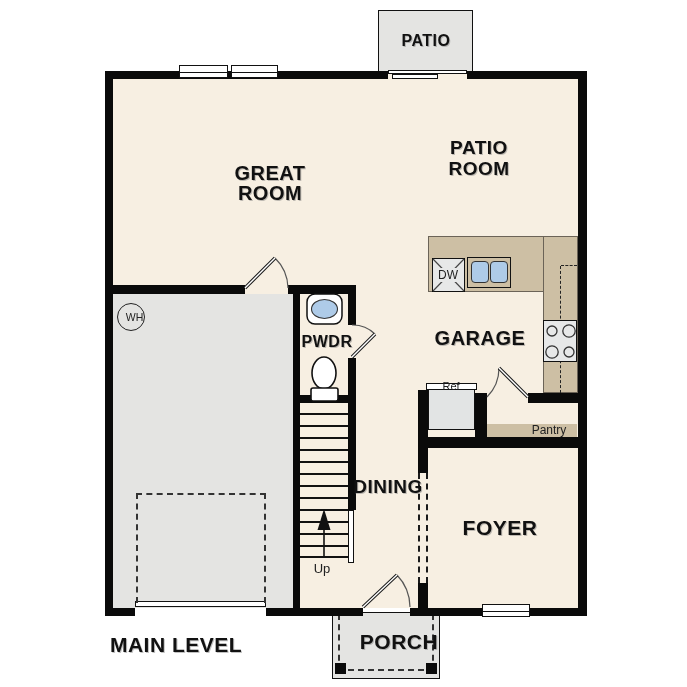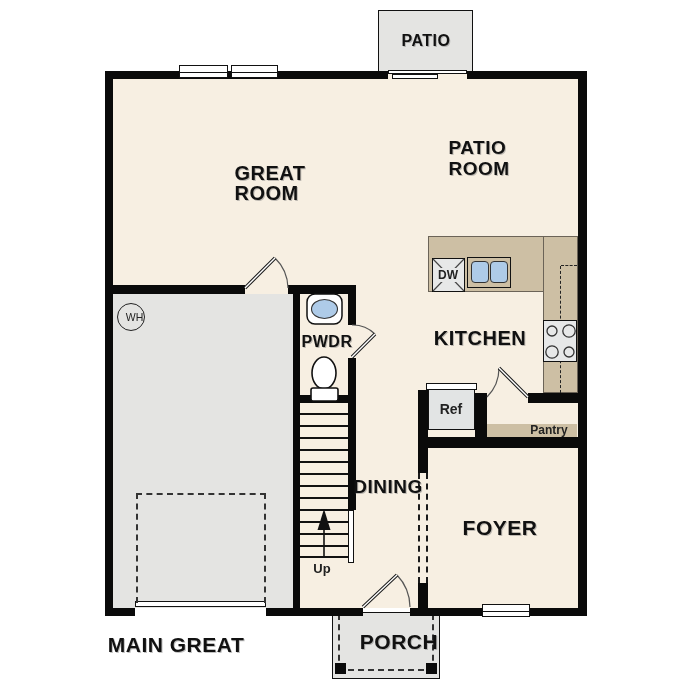--- a/index.html
+++ b/index.html
@@ -7,27 +7,27 @@
     position:relative;width:687px;height:687px;background:#fff;overflow:hidden;
     font-family:"Liberation Sans",sans-serif;
   }
   .abs{position:absolute;}
   .floor{background:var(--floor);}
   .outdoor{background:var(--outdoor);border:1.5px solid #111;box-sizing:border-box;}
   .wall{background:var(--wall);}
   .counter{background:var(--counter);border:1px solid #6b6357;box-sizing:border-box;}
   .lbl{
     position:absolute;transform:translate(-50%,-50%);
-    font-weight:bold;color:var(--ink);text-align:left;line-height:1.0;
+    font-weight:bold;color:var(--ink);text-align:center;line-height:1.0;
     white-space:pre-line;letter-spacing:.5px;
     text-shadow:1px 1px 0 rgba(120,120,120,.45);
   }
   .small-lbl{
     position:absolute;transform:translate(-50%,-50%);
-    font-weight:bold;color:#222;text-align:left;white-space:nowrap;
+    font-weight:normal;color:#222;text-align:left;white-space:nowrap;
   }
   .window{background:#fff;border:1.4px solid #111;box-sizing:border-box;}
   .window .midline{position:absolute;left:0;right:0;top:50%;height:1px;background:#111;}
   .fixture{background:var(--fixture);border:1.5px solid #111;box-sizing:border-box;}
   .dashedline{border:0;box-sizing:border-box;}
   svg{position:absolute;left:0;top:0;pointer-events:none;}
 </style>
 </head>
 <body>
 
@@ -176,26 +176,26 @@
     <g>
       <line x1="324" y1="556" x2="324" y2="528" stroke="#111" stroke-width="1.6"></line>
       <polygon points="324,509 317.5,530 330.5,530" fill="#111"></polygon>
     </g>
   </svg>
 
   <div class="lbl" style="left:270px;top:183px;font-size:20px;line-height:20px;">GREAT
 ROOM</div>
   <div class="lbl" style="left:479px;top:158px;font-size:19px;line-height:21px;">PATIO
 ROOM</div>
-  <div class="lbl" style="left:480px;top:338px;font-size:20px;">KITCHEN</div>
+  <div class="lbl" style="left:480px;top:338px;font-size:20px;">GARAGE</div>
   <div class="lbl" style="left:327px;top:342px;font-size:16px;">PWDR</div>
   <div class="lbl" style="left:388px;top:486px;font-size:19px;">DINING</div>
   <div class="lbl" style="left:500px;top:527px;font-size:21px;">FOYER</div>
   <div class="lbl" style="left:426px;top:41px;font-size:16px;">PATIO</div>
   <div class="lbl" style="left:399px;top:641px;font-size:21px;">PORCH</div>
-  <div class="lbl" style="left:176px;top:644px;font-size:21px;">MAIN GREAT</div>
+  <div class="lbl" style="left:176px;top:644px;font-size:21px;">MAIN LEVEL</div>
 
   <div class="small-lbl" style="left:448px;top:275px;font-size:12px;background:var(--fixture);padding:0 1px;">DW</div>
-  <div class="small-lbl" style="left:451px;top:409px;font-size:14px;">Ref</div>
+  <div class="small-lbl" style="left:451px;top:386px;font-size:11px;">Ref</div>
   <div class="small-lbl" style="left:530px;top:430px;font-size:12px;padding-left:38px;">Pantry</div>
   <div class="small-lbl" style="left:322px;top:568px;font-size:13px;">Up</div>
 
 </div>
 
 </body></html>

